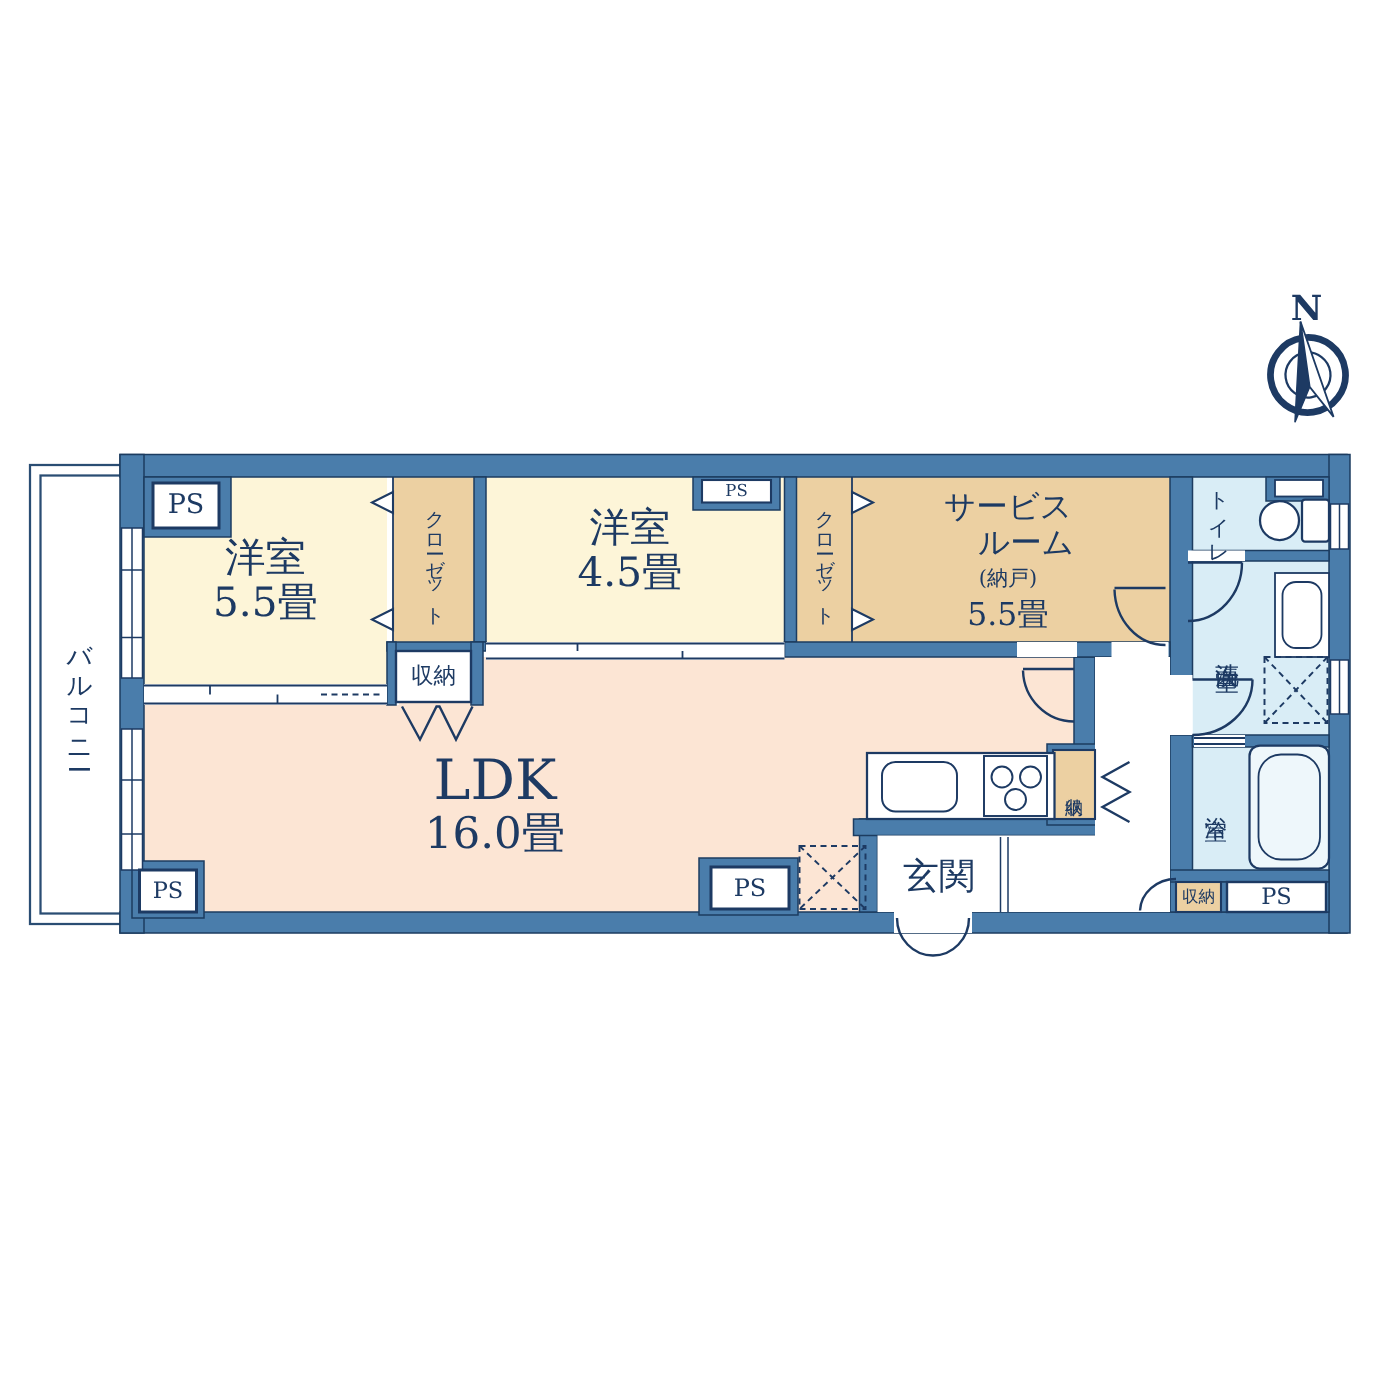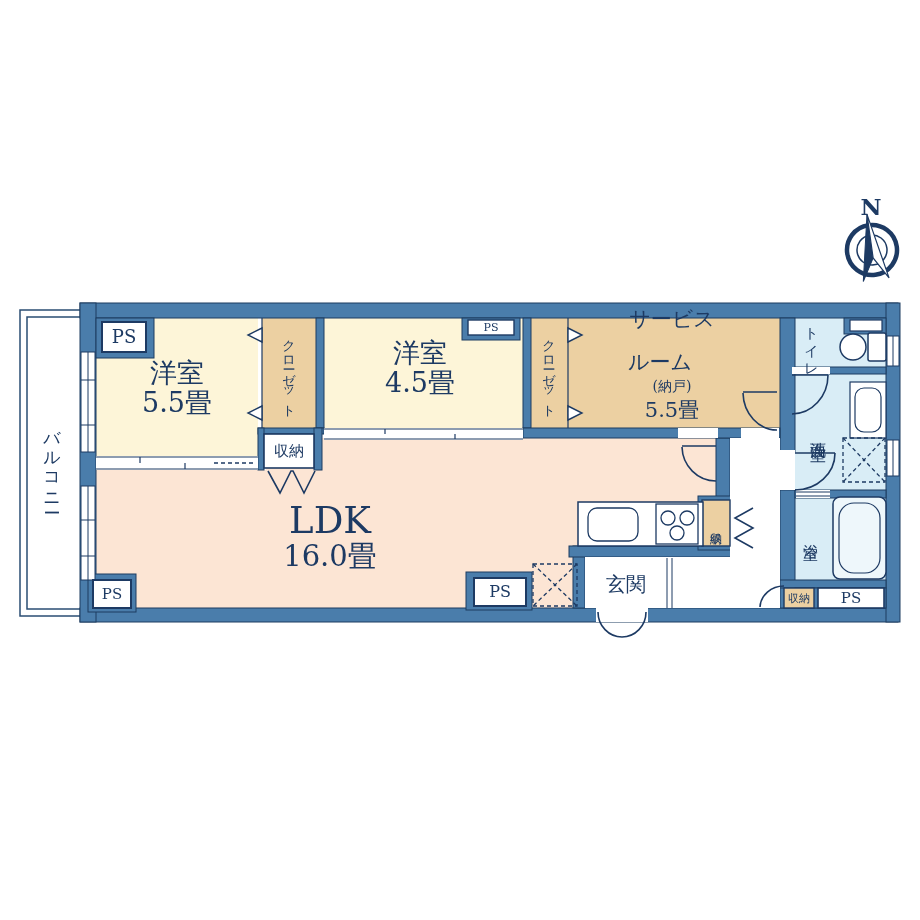--- a/index.html
+++ b/index.html
@@ -214,29 +214,29 @@
 <div class="lbl bold" style="left:871px;top:206px;font-size:23px;">N</div>
 
 <div class="lbl v" style="left:52px;top:462px;font-size:17px;">バルコニー</div>
 
 <div class="lbl" style="left:177px;top:372px;font-size:27px;">洋室</div>
 <div class="lbl" style="left:177px;top:402px;font-size:27px;">5.5畳</div>
 
 <div class="lbl" style="left:420px;top:352px;font-size:27px;">洋室</div>
 <div class="lbl" style="left:420px;top:382px;font-size:27px;">4.5畳</div>
 
-<div class="lbl" style="left:672px;top:319px;font-size:21px;">サービス</div>
-<div class="lbl" style="left:660px;top:362px;font-size:21px;">ルーム</div>
+<div class="lbl" style="left:672px;top:338px;font-size:21px;">サービス</div>
+<div class="lbl" style="left:684px;top:362px;font-size:21px;">ルーム</div>
 <div class="lbl" style="left:672px;top:386px;font-size:14px;">(納戸)</div>
 <div class="lbl" style="left:672px;top:410px;font-size:21px;">5.5畳</div>
 
 <div class="lbl" style="left:330px;top:520px;font-size:37px;">LDK</div>
 <div class="lbl" style="left:330px;top:556px;font-size:29px;">16.0畳</div>
 
-<div class="lbl" style="left:626px;top:584px;font-size:20px;">玄関</div>
+<div class="lbl" style="left:626px;top:584px;font-size:24px;">玄関</div>
 
 <div class="lbl v" style="left:812px;top:344px;font-size:14px;">トイレ</div>
 <div class="lbl v" style="left:818px;top:432px;font-size:16px;">洗面室</div>
 <div class="lbl v" style="left:810px;top:534px;font-size:15px;">浴室</div>
 
 <div class="lbl v" style="left:289px;top:371px;font-size:13px;letter-spacing:1px;">クローゼット</div>
 <div class="lbl v" style="left:549px;top:371px;font-size:13px;letter-spacing:1px;">クローゼット</div>
 
 <div class="lbl" style="left:289px;top:451px;font-size:15px;">収納</div>
 <div class="lbl v" style="left:716px;top:523px;font-size:12px;letter-spacing:0;">収納</div>

